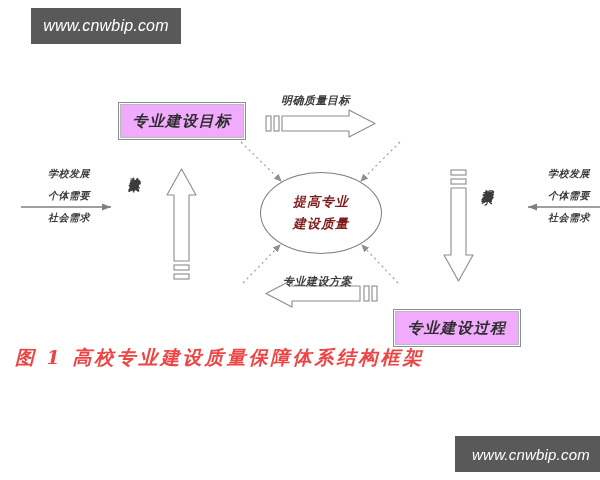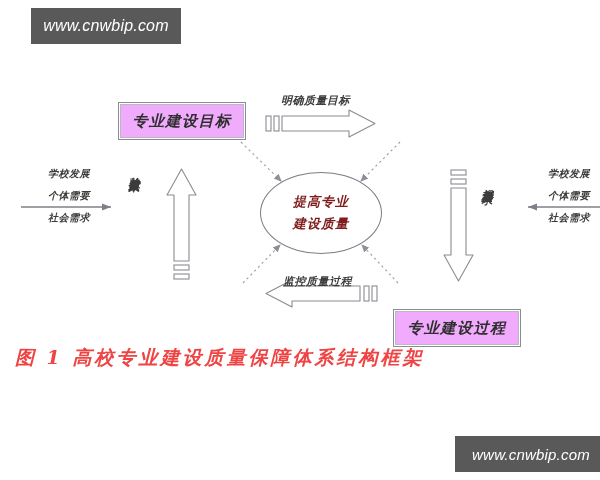--- a/index.html
+++ b/index.html
@@ -221,21 +221,21 @@
     <span class="node-label">专业建设过程</span>
   </div>
 
   <div id="core-ellipse">
     <span class="core-line">提高专业</span>
     <span class="core-line">建设质量</span>
   </div>
 
   <div class="arrow-label" id="label-top-arrow">明确质量目标</div>
 
-  <div class="arrow-label" id="label-bottom-arrow">监控质量过程</div>
+  <div class="arrow-label" id="label-bottom-arrow">专业建设方案</div>
 
   <div class="arrow-label-vertical" id="label-left-arrow">检验质量效果</div>
 
   <div class="arrow-label-vertical" id="label-right-arrow">规划质量要求</div>
 
   <div class="side-group" id="side-left">
     <div>学校发展</div>
     <div>个体需要</div>
     <div>社会需求</div>
   </div>

